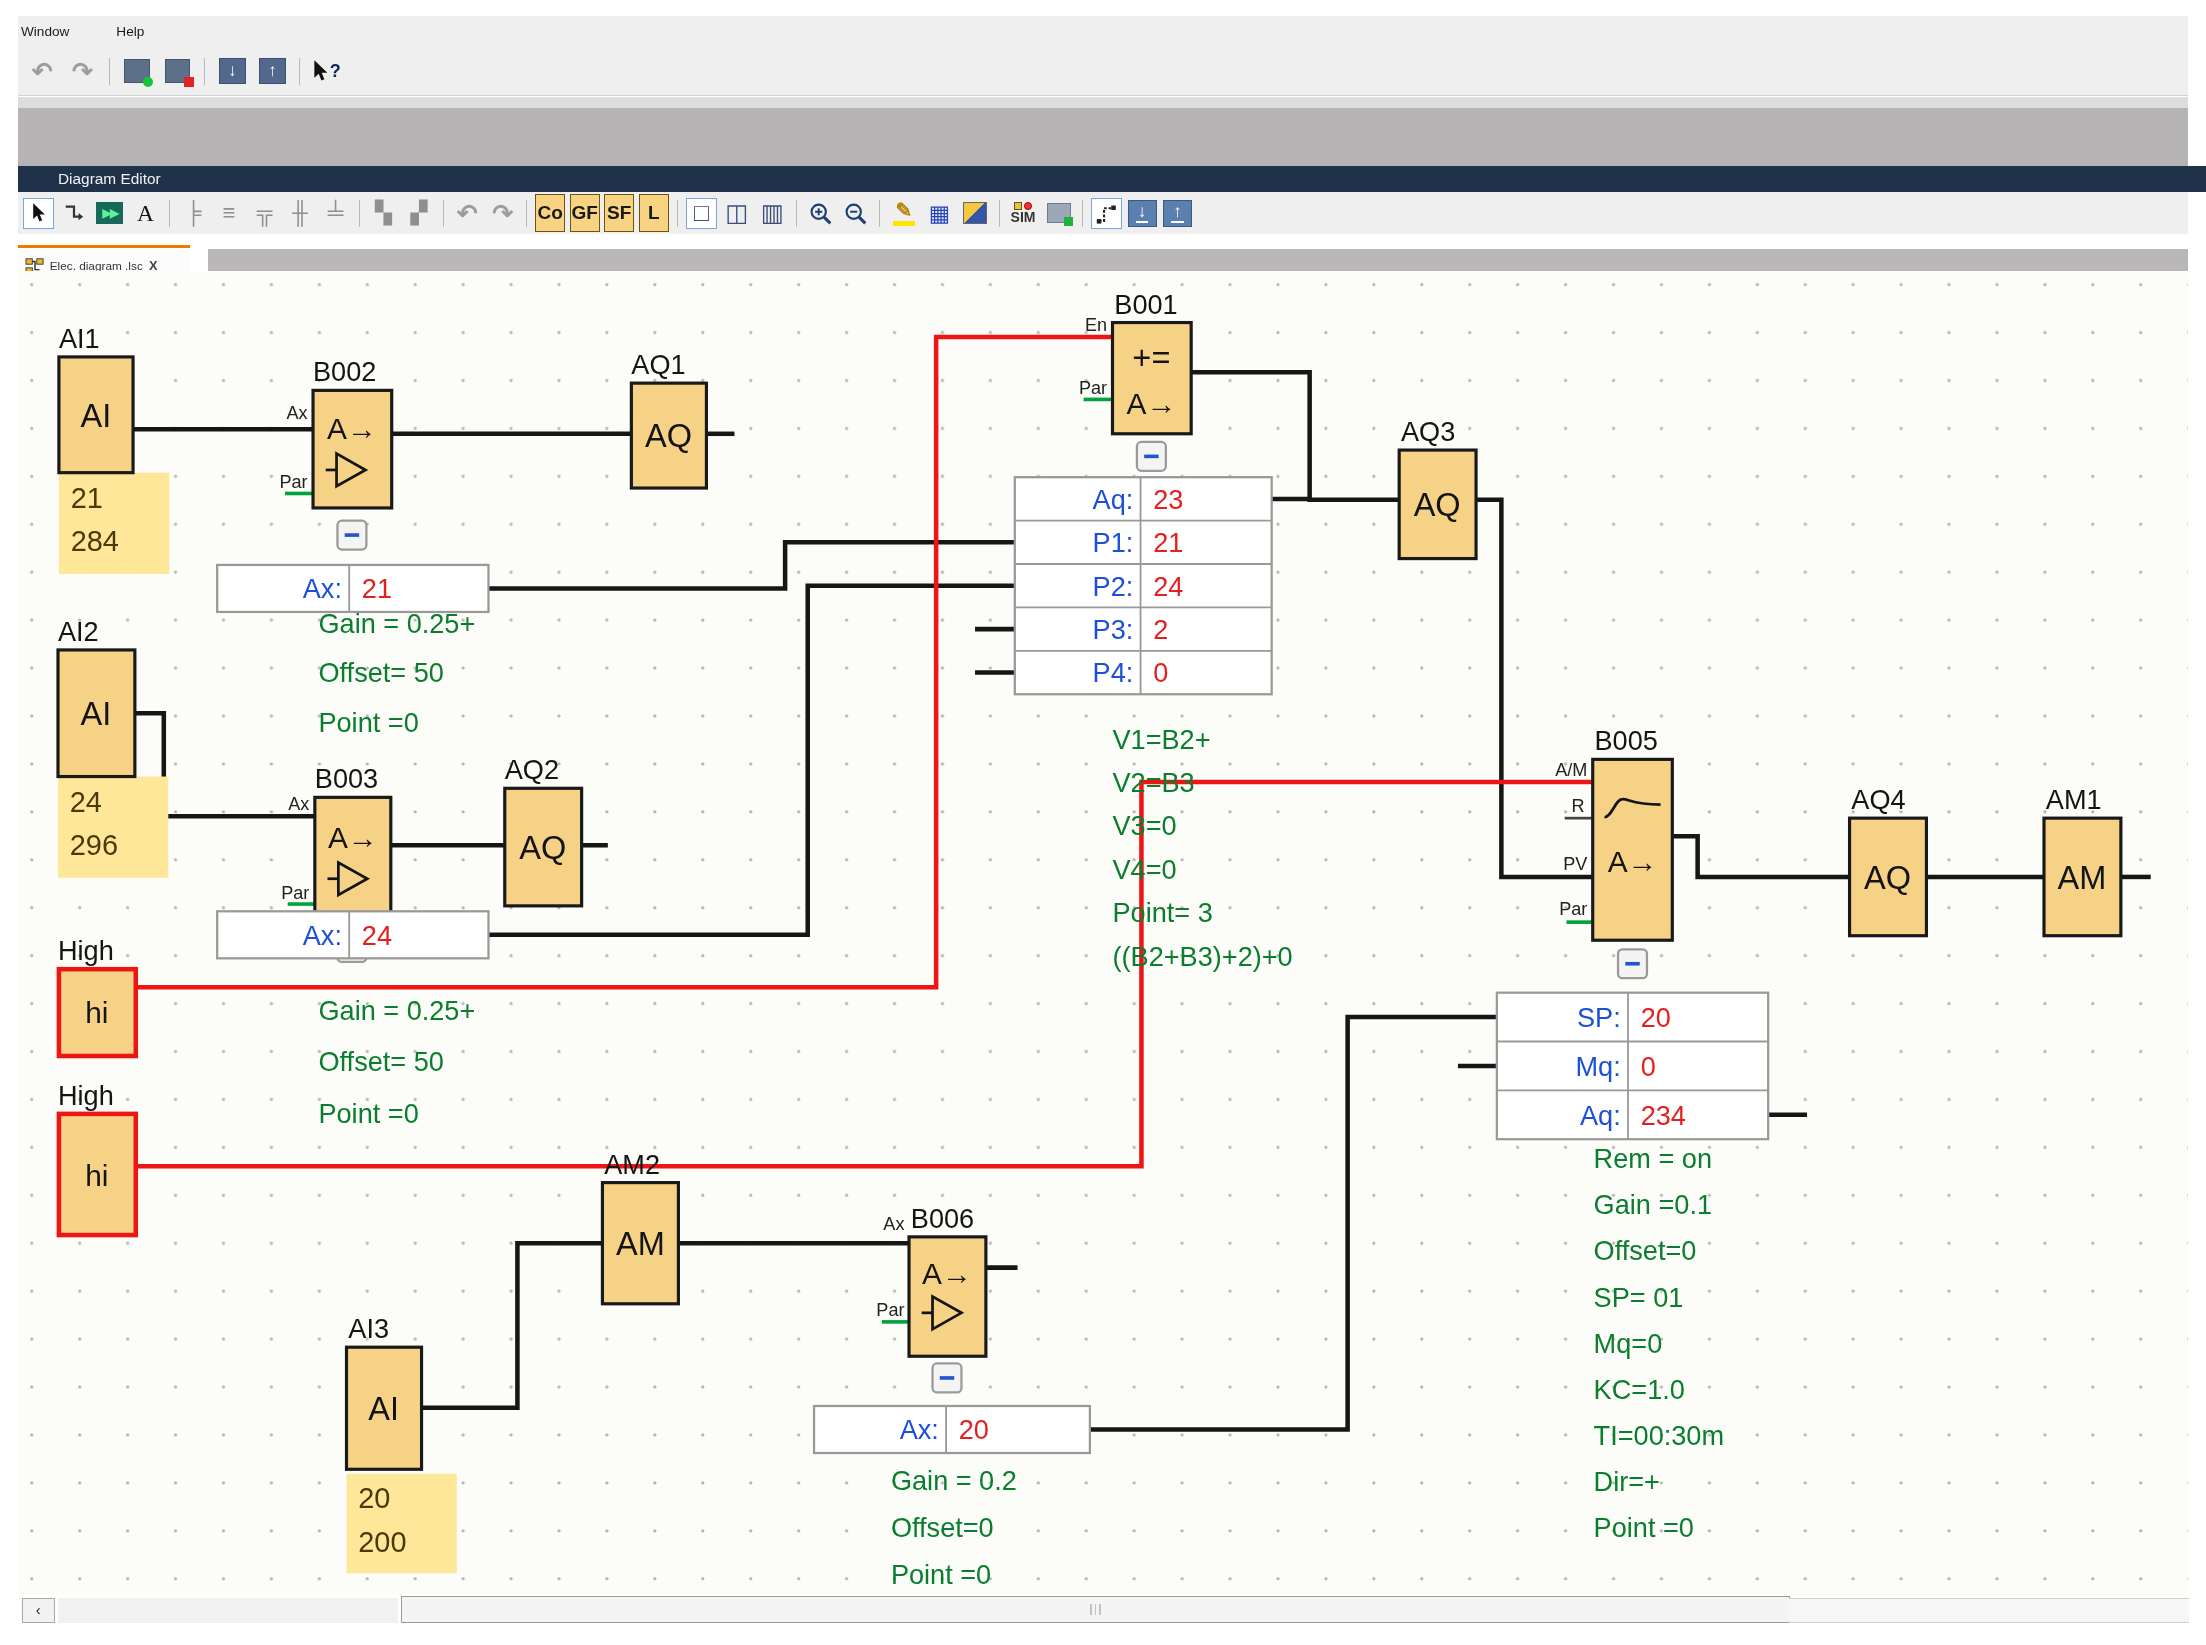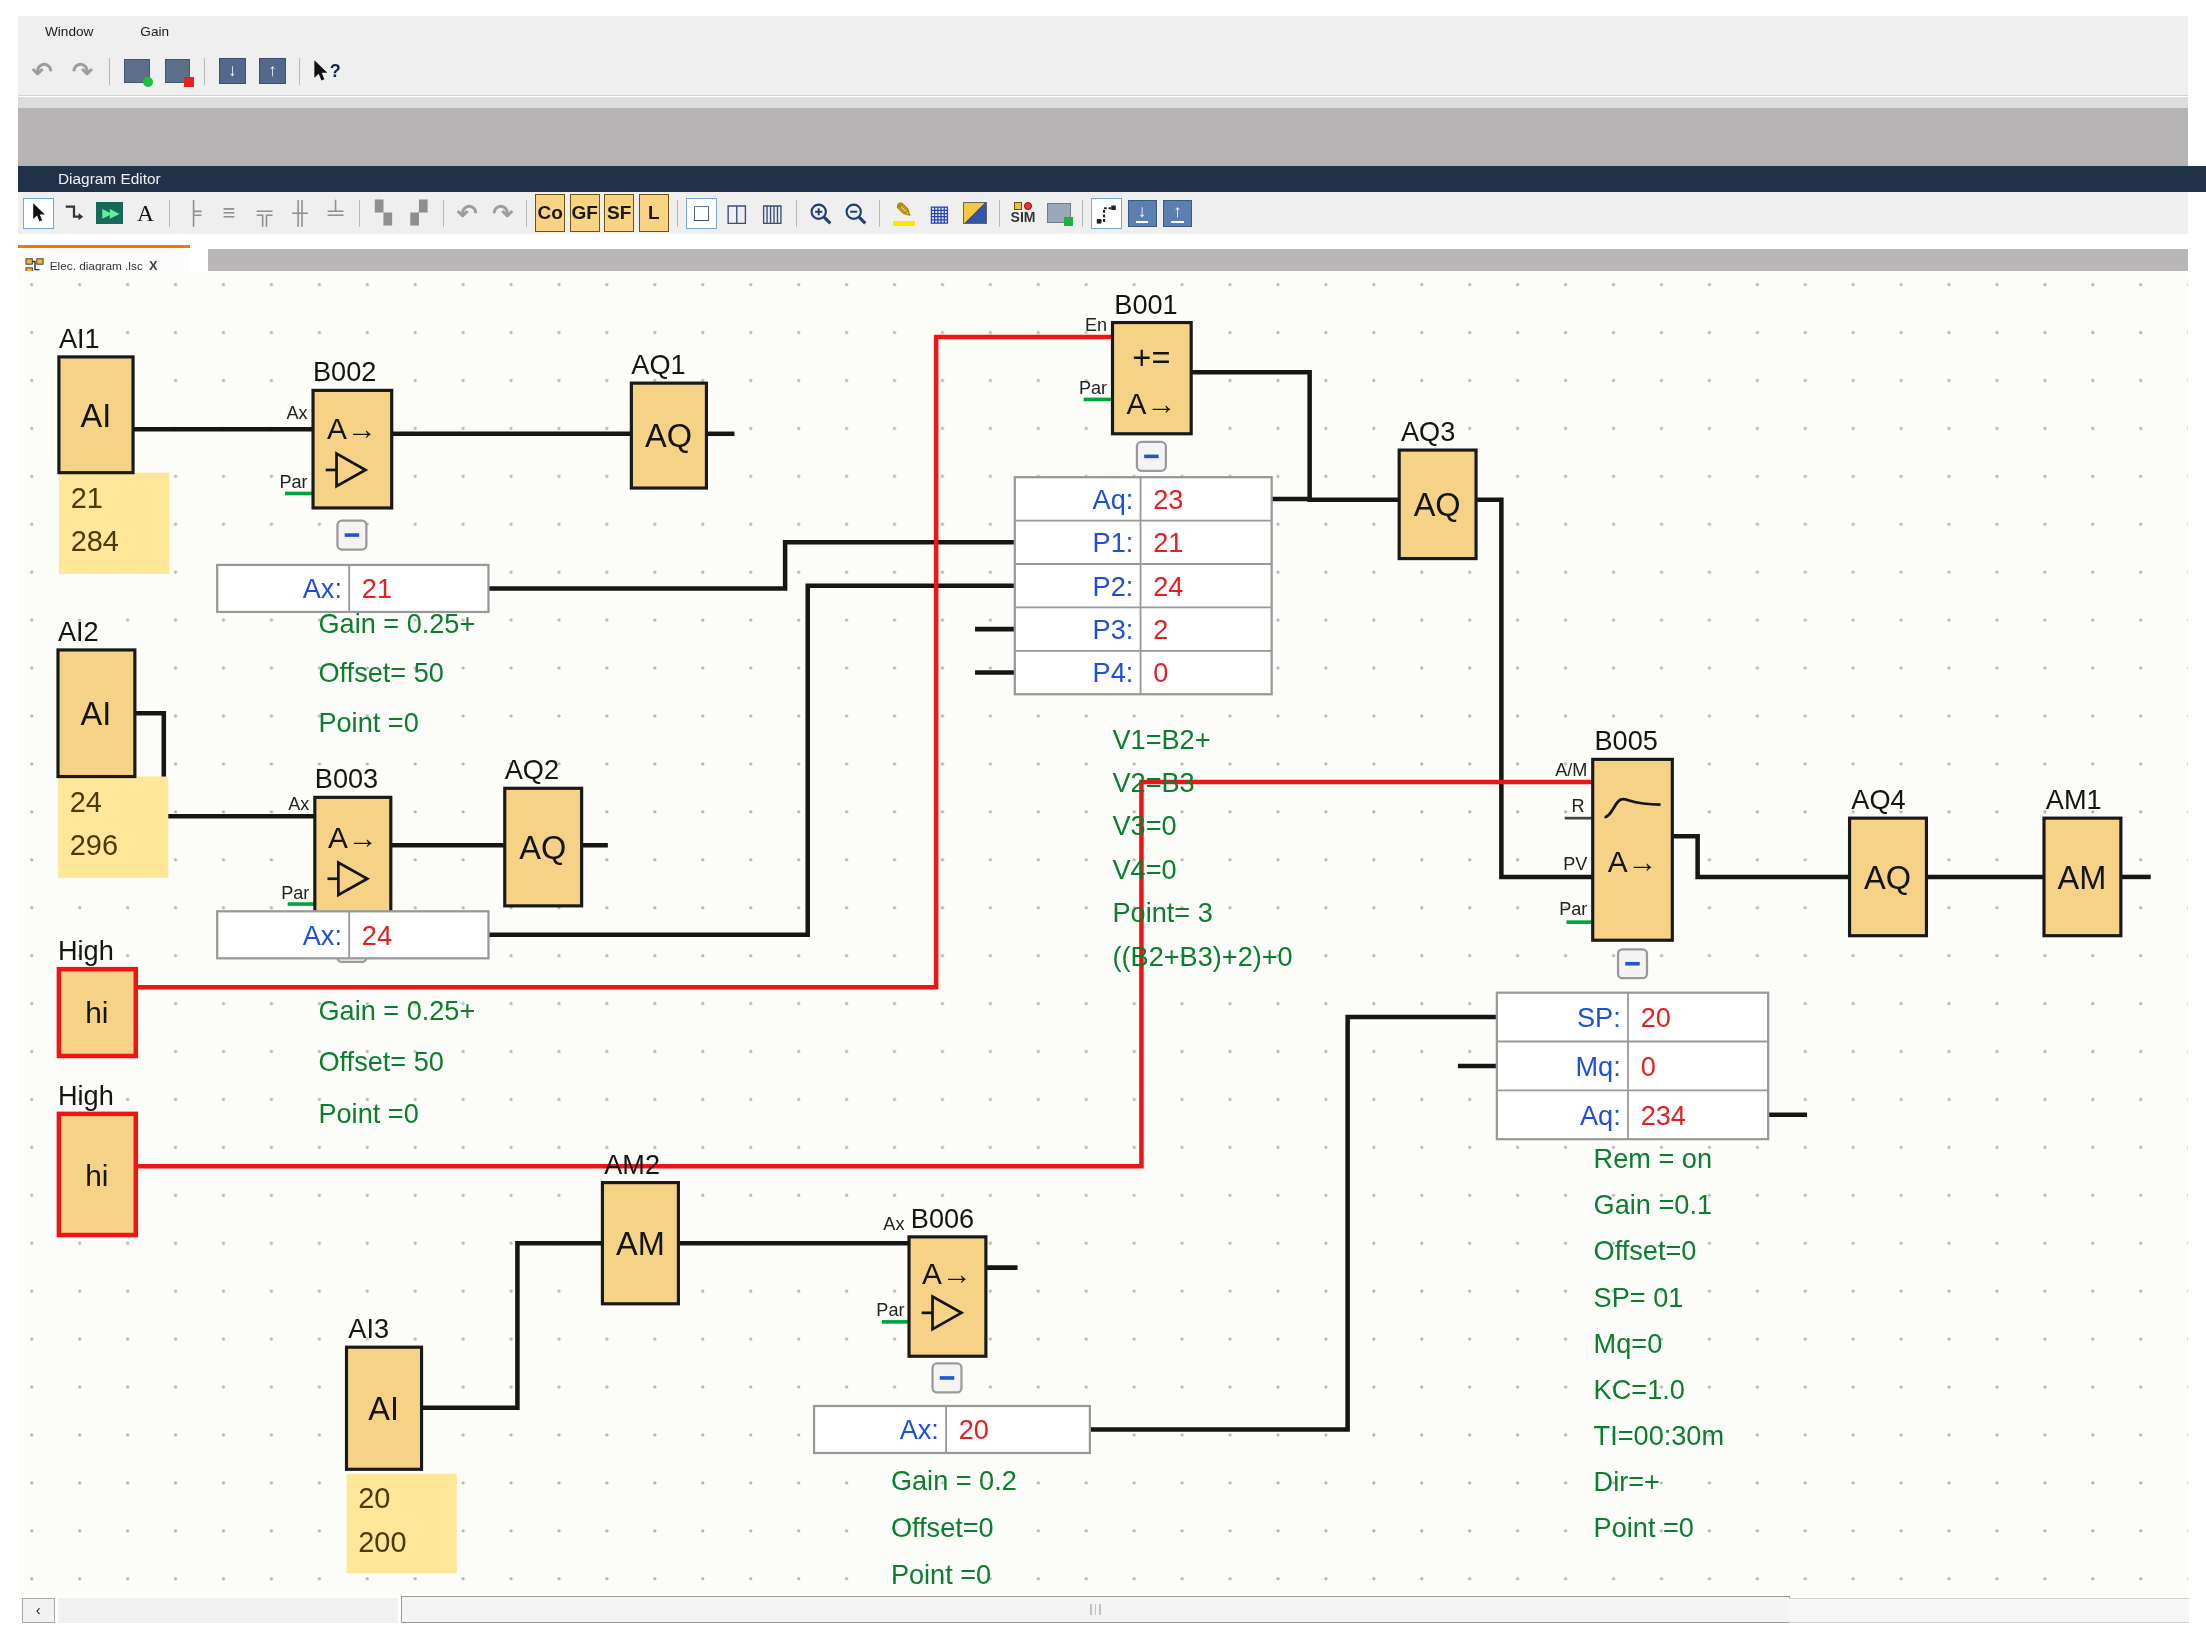--- a/index.html
+++ b/index.html
@@ -1,19 +1,19 @@
 <!DOCTYPE html>
 <html style="font-size:14.5px"><head>
 <meta charset="utf-8">
 <style>
   html,body{margin:0;padding:0;background:#fff;}
   .screen{position:relative;width:2206px;height:1645px;background:#fff;overflow:hidden;
           font-family:"Liberation Sans", sans-serif;}
   .bar{position:absolute;left:18px;width:2170px;}
-  .menubar{top:16.3px;height:31px;background:#f0efef;display:flex;align-items:center;gap:47px;padding-left:27px;box-sizing:border-box;}
+  .menubar{top:16.3px;height:31px;background:#f0efef;display:flex;align-items:center;gap:47px;padding-left:3px;box-sizing:border-box;}
   .menubar span{font-size:13.6px;color:#1a1a1a;}
   .toolbar1{top:47px;height:49px;background:#f0efef;border-bottom:0.9px solid #d2d2d2;display:flex;align-items:center;gap:6.3px;padding-left:7.2px;box-sizing:border-box;}
   .grayband{top:97px;height:69px;background:linear-gradient(#dedddd 0 11px,#b5b3b3 11px);}
   .navybar{top:166px;height:26px;background:#20324a;display:flex;align-items:center;padding-left:31px;}
   .navybar span{color:#f2f2f2;font-size:15.4px;padding-left:9px;}
   .toolbar2{top:192px;height:42px;background:#f0efef;display:flex;align-items:center;gap:4.5px;padding-left:5.4px;box-sizing:border-box;}
   .tabbar{top:245px;height:38px;background:#fff;}
   .tab{position:absolute;left:0;top:0;width:172px;height:38px;background:#fcfcfc;border-top:3.6px solid #f07a00;display:flex;align-items:center;gap:4.5px;padding-left:7.2px;box-sizing:border-box;}
   .tab .tlabel{font-size:11.8px;color:#333;}
   .tab .tclose{font-size:12.7px;color:#444;font-weight:bold;margin-left:1.8px;}
@@ -63,21 +63,21 @@
   .gt{font-size:30px;fill:#0a7d2e;}
   .nt{font-size:32px;fill:#4a3a08;}
 </style>
 </head>
 <body>
 
 <div class="screen">
 
   <div class="bar menubar">
     <span>Window</span>
-    <span>Gain</span>
+    <span>Help</span>
   </div>
 
   <div class="bar toolbar1">
     <div class="ic">
         <span class="garrow">↶</span>
       </div>
     <div class="ic">
         <span class="garrow">↷</span>
       </div>
     <div class="sep"></div>

